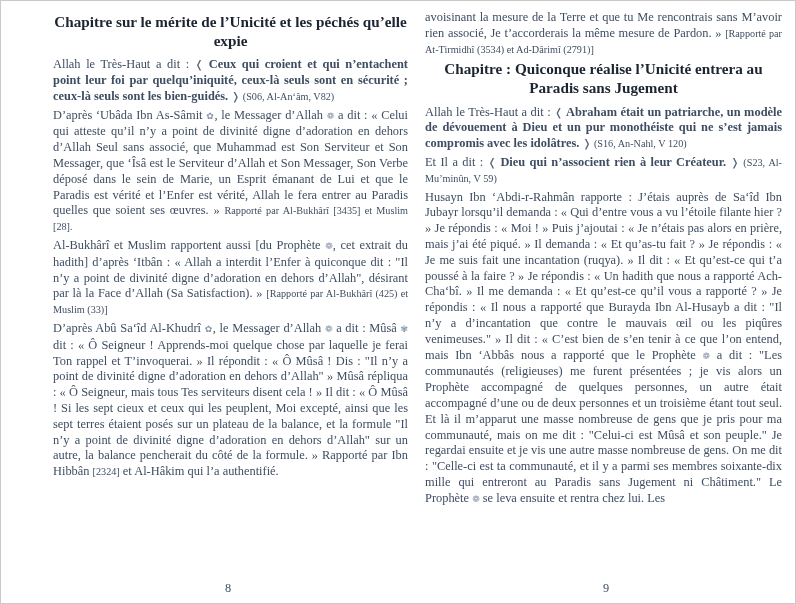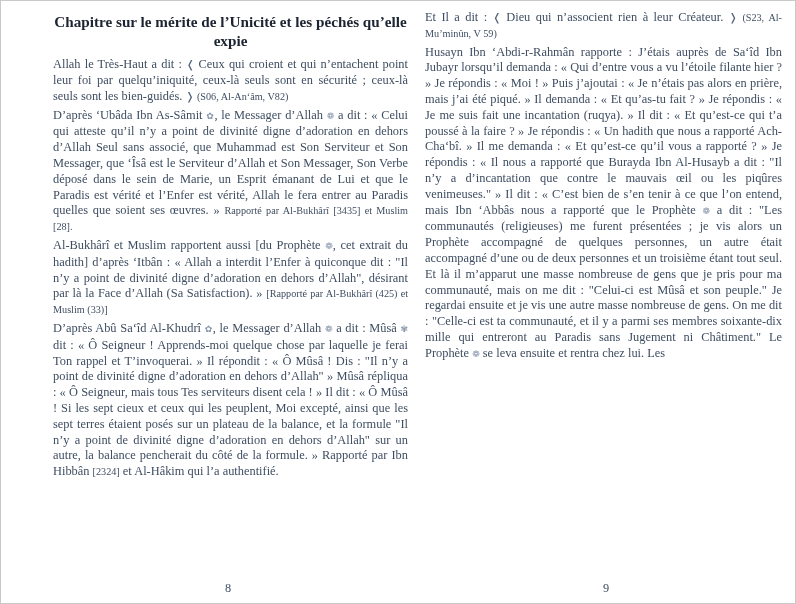--- a/index.html
+++ b/index.html
@@ -35,21 +35,21 @@
   }
   .heading {
     text-align:center;
     font-weight:bold;
     color:#1b2430;
     font-size:15.2px;
     line-height:18.6px;
     margin:3px 0 7px 0;
   }
   .seg-n { }
-  .seg-v { font-weight:normal; }                 
+  .seg-v { font-weight:bold; }                 
   .seg-c { font-size:10.2px; }                 
   .seg-o { font-size:10.5px; color:#55657a; }  
   .seg-g {                                     
     font-size:9px;
     color:#8796aa;
     font-family:"DejaVu Sans", sans-serif;
   }
   .page-number {
     position:absolute;
     bottom:7px; left:0; right:0;
@@ -67,18 +67,21 @@
         <div class="block heading"><span class="seg-n">Chapitre sur le mérite de l’Unicité et les péchés qu’elle expie</span></div>
         <div class="block para"><span class="seg-n">Allah le Très-Haut a dit : </span><span class="seg-o">❬ </span><span class="seg-v">Ceux qui croient et qui n’entachent point leur foi par quelqu’iniquité, ceux-là seuls sont en sécurité ; ceux-là seuls sont les bien-guidés. </span><span class="seg-o">❭ </span><span class="seg-c">(S06, Al-An‘âm, V82)</span></div>
         <div class="block para"><span class="seg-n">D’après ‘Ubâda Ibn As-Sâmit </span><span class="seg-g">✿</span><span class="seg-n">, le Messager d’Allah </span><span class="seg-g">❁</span><span class="seg-n"> a dit : « Celui qui atteste qu’il n’y a point de divinité digne d’adoration en dehors d’Allah Seul sans associé, que Muhammad est Son Serviteur et Son Messager, que ‘Îsâ est le Serviteur d’Allah et Son Messager, Son Verbe déposé dans le sein de Marie, un Esprit émanant de Lui et que le Paradis est vérité et l’Enfer est vérité, Allah le fera entrer au Paradis quelles que soient ses œuvres. » </span><span class="seg-c">Rapporté par Al-Bukhârî [3435] et Muslim [28].</span></div>
         <div class="block para"><span class="seg-n">Al-Bukhârî et Muslim rapportent aussi [du Prophète </span><span class="seg-g">❁</span><span class="seg-n">, cet extrait du hadith] d’après ‘Itbân : « Allah a interdit l’Enfer à quiconque dit : "Il n’y a point de divinité digne d’adoration en dehors d’Allah", désirant par là la Face d’Allah (Sa Satisfaction). » </span><span class="seg-c">[Rapporté par Al-Bukhârî (425) et Muslim (33)]</span></div>
         <div class="block para"><span class="seg-n">D’après Abû Sa‘îd Al-Khudrî </span><span class="seg-g">✿</span><span class="seg-n">, le Messager d’Allah </span><span class="seg-g">❁</span><span class="seg-n"> a dit : Mûsâ </span><span class="seg-g">✾</span><span class="seg-n"> dit : « Ô Seigneur ! Apprends-moi quelque chose par laquelle je ferai Ton rappel et T’invoquerai. » Il répondit : « Ô Mûsâ ! Dis : "Il n’y a point de divinité digne d’adoration en dehors d’Allah" » Mûsâ répliqua : « Ô Seigneur, mais tous Tes serviteurs disent cela ! » Il dit : « Ô Mûsâ ! Si les sept cieux et ceux qui les peuplent, Moi excepté, ainsi que les sept terres étaient posés sur un plateau de la balance, et la formule "Il n’y a point de divinité digne d’adoration en dehors d’Allah" sur un autre, la balance pencherait du côté de la formule. » Rapporté par Ibn Hibbân </span><span class="seg-c">[2324]</span><span class="seg-n"> et Al-Hâkim qui l’a authentifié.</span></div>
       </div>
     <div class="page-number">8</div>
   </div>
   <div class="page page-right">
     <div>
+        <div class="block para"><span class="seg-n">avoisinant la mesure de la Terre et que tu Me rencontrais sans M’avoir rien associé, Je t’accorderais la même mesure de Pardon. » </span><span class="seg-c">[Rapporté par At-Tirmidhî (3534) et Ad-Dârimî (2791)]</span></div>
+        <div class="block heading"><span class="seg-n">Chapitre : Quiconque réalise l’Unicité entrera au Paradis sans Jugement</span></div>
+        <div class="block para"><span class="seg-n">Allah le Très-Haut a dit : </span><span class="seg-o">❬ </span><span class="seg-v">Abraham était un patriarche, un modèle de dévouement à Dieu et un pur monothéiste qui ne s’est jamais compromis avec les idolâtres. </span><span class="seg-o">❭ </span><span class="seg-c">(S16, An-Nahl, V 120)</span></div>
         <div class="block para"><span class="seg-n">Et Il a dit : </span><span class="seg-o">❬ </span><span class="seg-v">Dieu qui n’associent rien à leur Créateur. </span><span class="seg-o">❭ </span><span class="seg-c">(S23, Al-Mu’minûn, V 59)</span></div>
         <div class="block para"><span class="seg-n">Husayn Ibn ‘Abdi-r-Rahmân rapporte : J’étais auprès de Sa‘îd Ibn Jubayr lorsqu’il demanda : « Qui d’entre vous a vu l’étoile filante hier ? » Je répondis : « Moi ! » Puis j’ajoutai : « Je n’étais pas alors en prière, mais j’ai été piqué. » Il demanda : « Et qu’as-tu fait ? » Je répondis : « Je me suis fait une incantation (ruqya). » Il dit : « Et qu’est-ce qui t’a poussé à la faire ? » Je répondis : « Un hadith que nous a rapporté Ach-Cha‘bî. » Il me demanda : « Et qu’est-ce qu’il vous a rapporté ? » Je répondis : « Il nous a rapporté que Burayda Ibn Al-Husayb a dit : "Il n’y a d’incantation que contre le mauvais œil ou les piqûres venimeuses." » Il dit : « C’est bien de s’en tenir à ce que l’on entend, mais Ibn ‘Abbâs nous a rapporté que le Prophète </span><span class="seg-g">❁</span><span class="seg-n"> a dit : "Les communautés (religieuses) me furent présentées ; je vis alors un Prophète accompagné de quelques personnes, un autre était accompagné d’une ou de deux personnes et un troisième étant tout seul. Et là il m’apparut une masse nombreuse de gens que je pris pour ma communauté, mais on me dit : "Celui-ci est Mûsâ et son peuple." Je regardai ensuite et je vis une autre masse nombreuse de gens. On me dit : "Celle-ci est ta communauté, et il y a parmi ses membres soixante-dix mille qui entreront au Paradis sans Jugement ni Châtiment." Le Prophète </span><span class="seg-g">❁</span><span class="seg-n"> se leva ensuite et rentra chez lui. Les</span></div>
       </div>
     <div class="page-number">9</div>
   </div>
 </div>
 
 </body></html>

